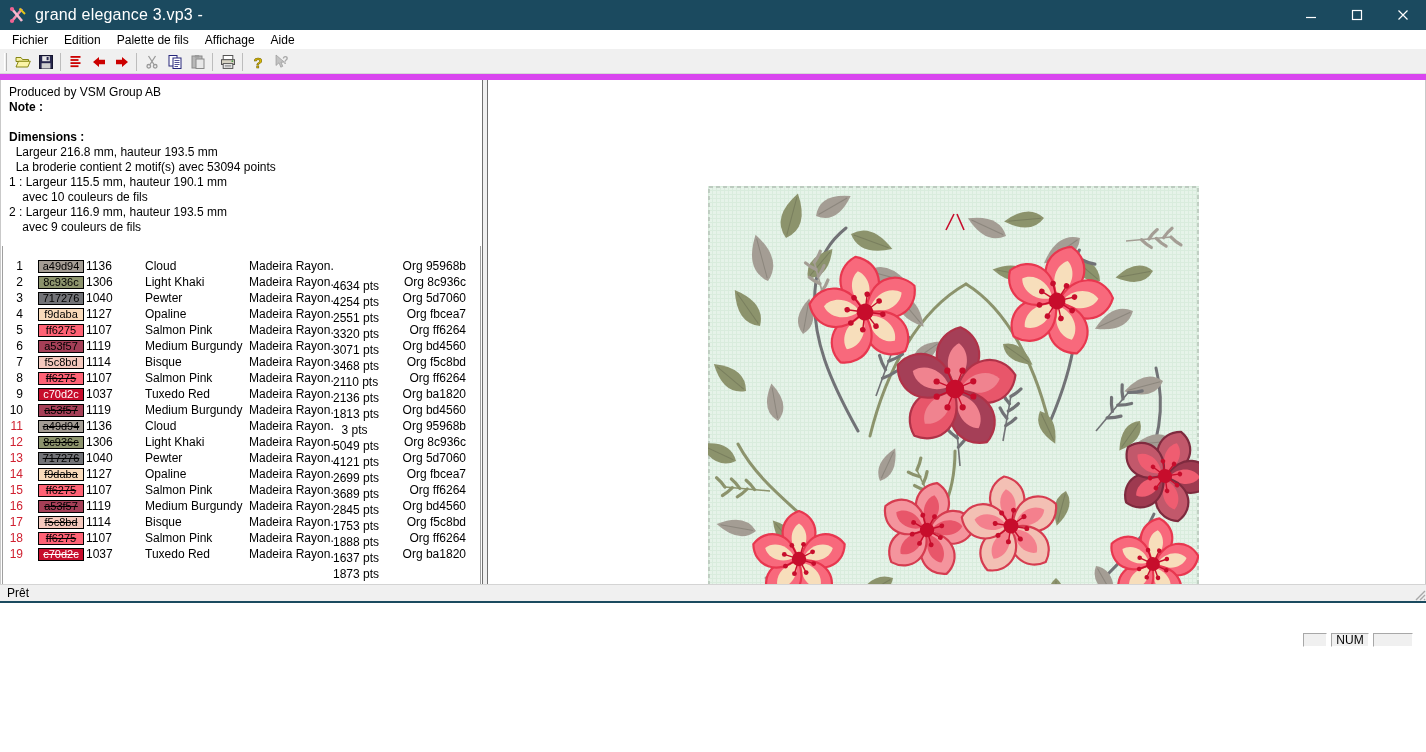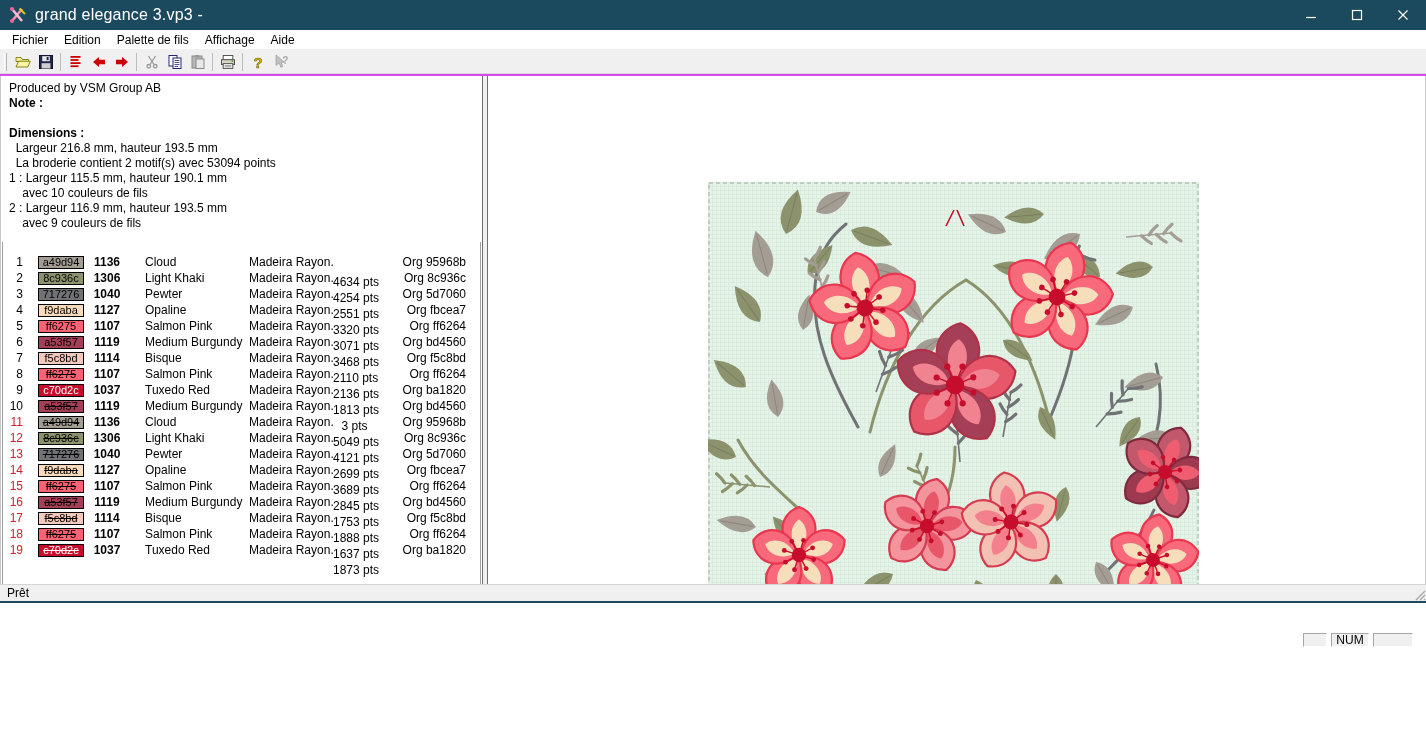--- a/index.html
+++ b/index.html
@@ -14,40 +14,40 @@
 
   .menubar { height:20px; background:#ffffff; display:flex; align-items:center; padding-left:4px; border-bottom:1px solid #f0f0f0; }
   .menu-item { padding:2px 8px; font-size:12px; }
 
   .toolbar { height:24px; background:#f0f0f0; display:flex; align-items:center; padding-left:2px; border-bottom:1px solid #d8d8d8; }
   .gripper { width:3px; height:18px; margin:0 4px 0 2px; border-left:1px solid #fff; border-right:1px solid #b5b5b5; }
   .tbtn { width:23px; height:22px; display:flex; align-items:center; justify-content:center; }
   .tbtn svg { width:16px; height:16px; }
   .tsep { width:1px; height:18px; background:#bdbdbd; margin:0 3px; }
 
-  .main { height:510px; display:flex; border-top:2px solid #d946ef; background:#7dd3fc; }
+  .main { height:510px; display:flex; border-top:6px solid #d946ef; background:#7dd3fc; }
   .leftpanel { width:483px; background:#fff; border-right:1px solid #707070; border-left:1px solid #c9c9c9; display:flex; flex-direction:column; overflow:hidden; }
   .splitter { width:4px; background:#f0f0f0; }
   .rightpanel { flex:1; background:#fff; border-left:1px solid #707070; border-right:1px solid #c9c9c9; position:relative; overflow:hidden; }
 
   .info { padding:5px 4px 0 8px; line-height:15px; white-space:pre; }
   .info .bold { font-weight:bold; }
 
   .colortable { margin:11px 1px 0 1px; flex:1; display:flex; flex-direction:column; border-left:1px solid #a0a0a0; border-right:1px solid #a0a0a0; }
   .ttitle { height:18px; line-height:16px; text-align:center; font-weight:bold; background:#f0f0f0;
             border:1px solid; border-color:#ffffff #5f5f5f #5f5f5f #ffffff; box-shadow:0 0 0 1px #a0a0a0; }
   .thead { display:grid; height:19px; background:#fff; padding-top:1px; }
   .hdrcell { background:#f0f0f0; border:1px solid; border-color:#ffffff #6e6e6e #6e6e6e #ffffff; margin-right:1px;
              font-size:12px; line-height:16px; padding-left:5px; }
   .tbody { background:#fff; }
   .trow { display:grid; height:16px; align-items:center; }
   .cell { font-size:12px; line-height:16px; white-space:nowrap; overflow:hidden; }
   .c-no { text-align:right; padding-right:8px; }
   .c-no.rednum { color:#d02030; }
-  .c-count { text-align:center; padding-right:12px;font-weight:bold; }
+  .c-count { text-align:left; padding-right:12px; }
   .c-name { padding-left:5px; }
   .c-pal { padding-left:2px; }
   .c-pts { text-align:center; padding-right:4px;margin-top:40px; }
   .c-com { text-align:right; padding-right:16px; }
   .swatch { display:inline-block; width:46px; height:13px; margin-left:7px; border:1px solid #000;
             font-size:11px; line-height:11px; text-align:center; vertical-align:middle; }
   .swatch.strike { text-decoration:line-through; }
 
   .canvasbox { position:absolute; left:220px; top:106px; width:491px; height:440px; }
 

